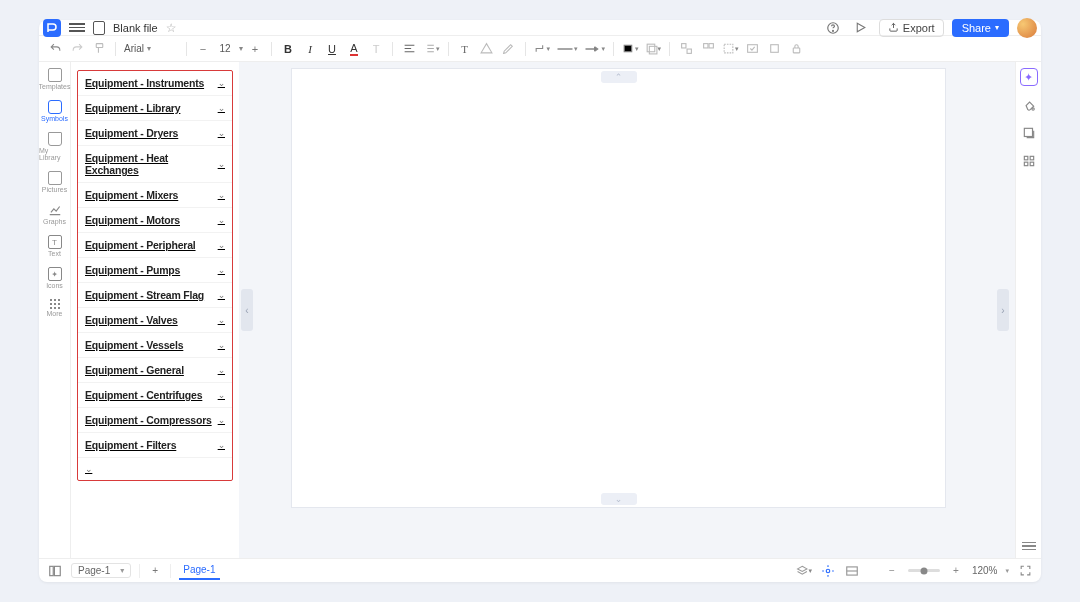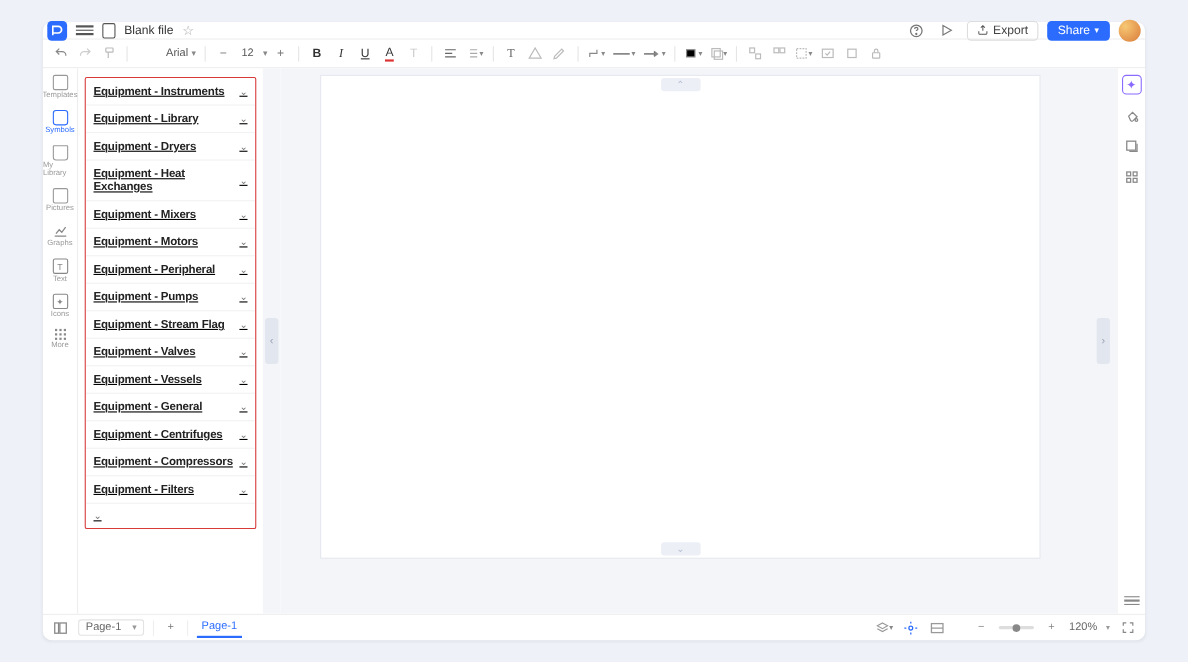--- a/index.html
+++ b/index.html
@@ -17,21 +17,21 @@
   .topbar-spacer { flex: 1; }
   .top-iconbtn { width: 20px; height: 20px; display: flex; align-items: center; justify-content: center; color: #666; font-size: 12px; cursor: pointer; }
   .export-btn { display: flex; align-items: flex-start; gap: 4px; border: 1px solid #ddd; border-radius: 4px; padding: 2px 8px; font-size: 11px; color: #444; cursor: pointer; }
   .share-btn { display: flex; align-items: center; gap: 4px; background: #2b6cff; color: #fff; border-radius: 4px; padding: 3px 10px; font-size: 11px; cursor: pointer; }
   .avatar { width: 20px; height: 20px; border-radius: 50%; background: radial-gradient(circle at 30% 30%, #f7c873, #d97a3a); }
 
   
   .toolbar { height: 26px; display: flex; align-items: center; padding: 0 8px; gap: 6px; border-bottom: 1px solid #eee; font-size: 11px; color: #555; }
   .toolbar .sep { width: 1px; height: 14px; background: #e5e5e5; margin: 0 2px; }
   .toolbar .tbtn { min-width: 16px; height: 18px; display: flex; align-items: center; justify-content: center; color: #777; cursor: pointer; }
-  .font-select { display: flex; align-items: center; gap: 3px; border: none; min-width: 54px; justify-content: flex-end; font-size: 10px; }
+  .font-select { display: flex; align-items: center; gap: 3px; border: none; min-width: 54px; justify-content: flex-start; font-size: 10px; }
   .font-select .chev { font-size: 8px; color: #888; }
   .size-box { display: flex; align-items: center; gap: 4px; }
   .size-box input { width: 20px; border: none; text-align: center; font-size: 10px; color: #555; }
   .tb-svg { width: 13px; height: 13px; }
 
   
   .content { flex: 1; display: flex; overflow: hidden; }
 
   
   .rail { width: 32px; border-right: 1px solid #eee; display: flex; flex-direction: column; align-items: center; padding-top: 4px; gap: 6px; font-size: 7px; color: #999; }

